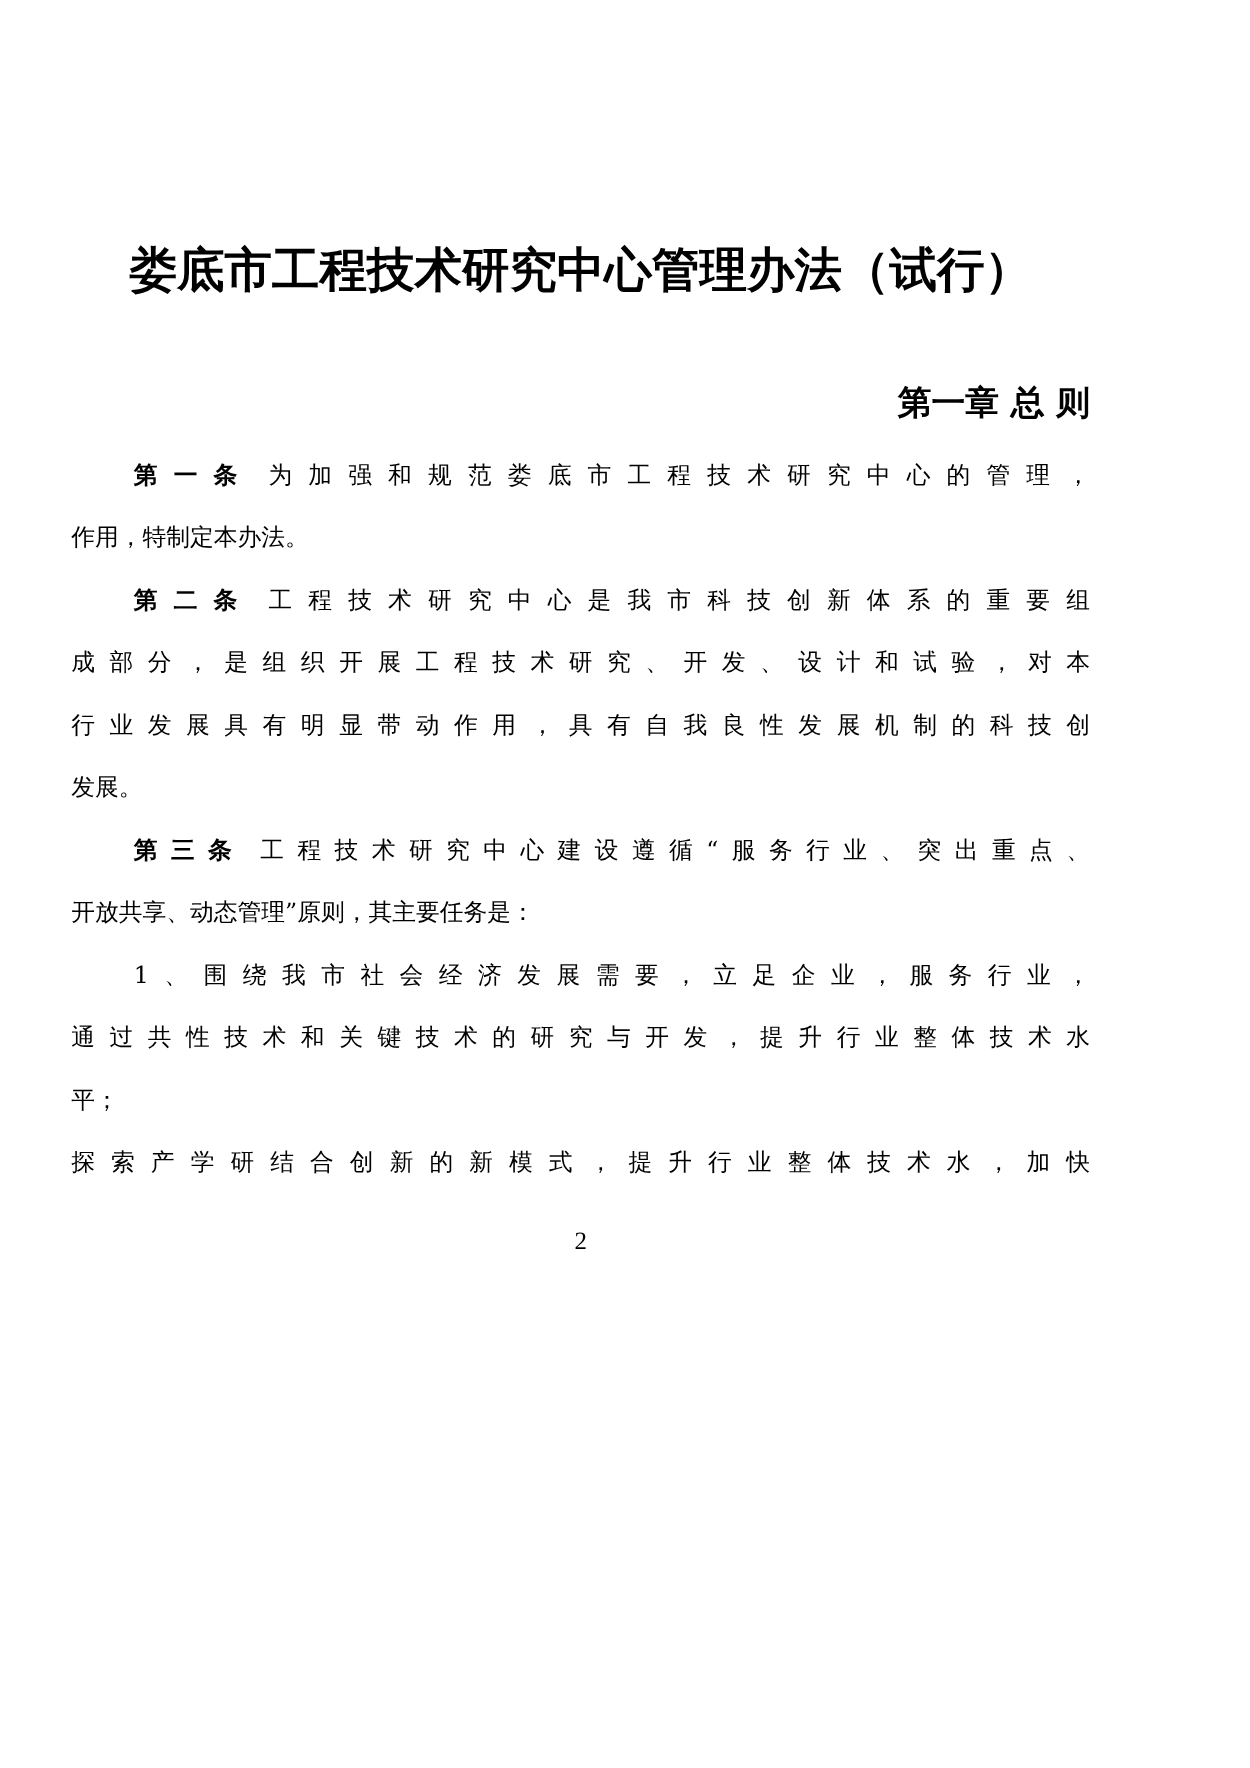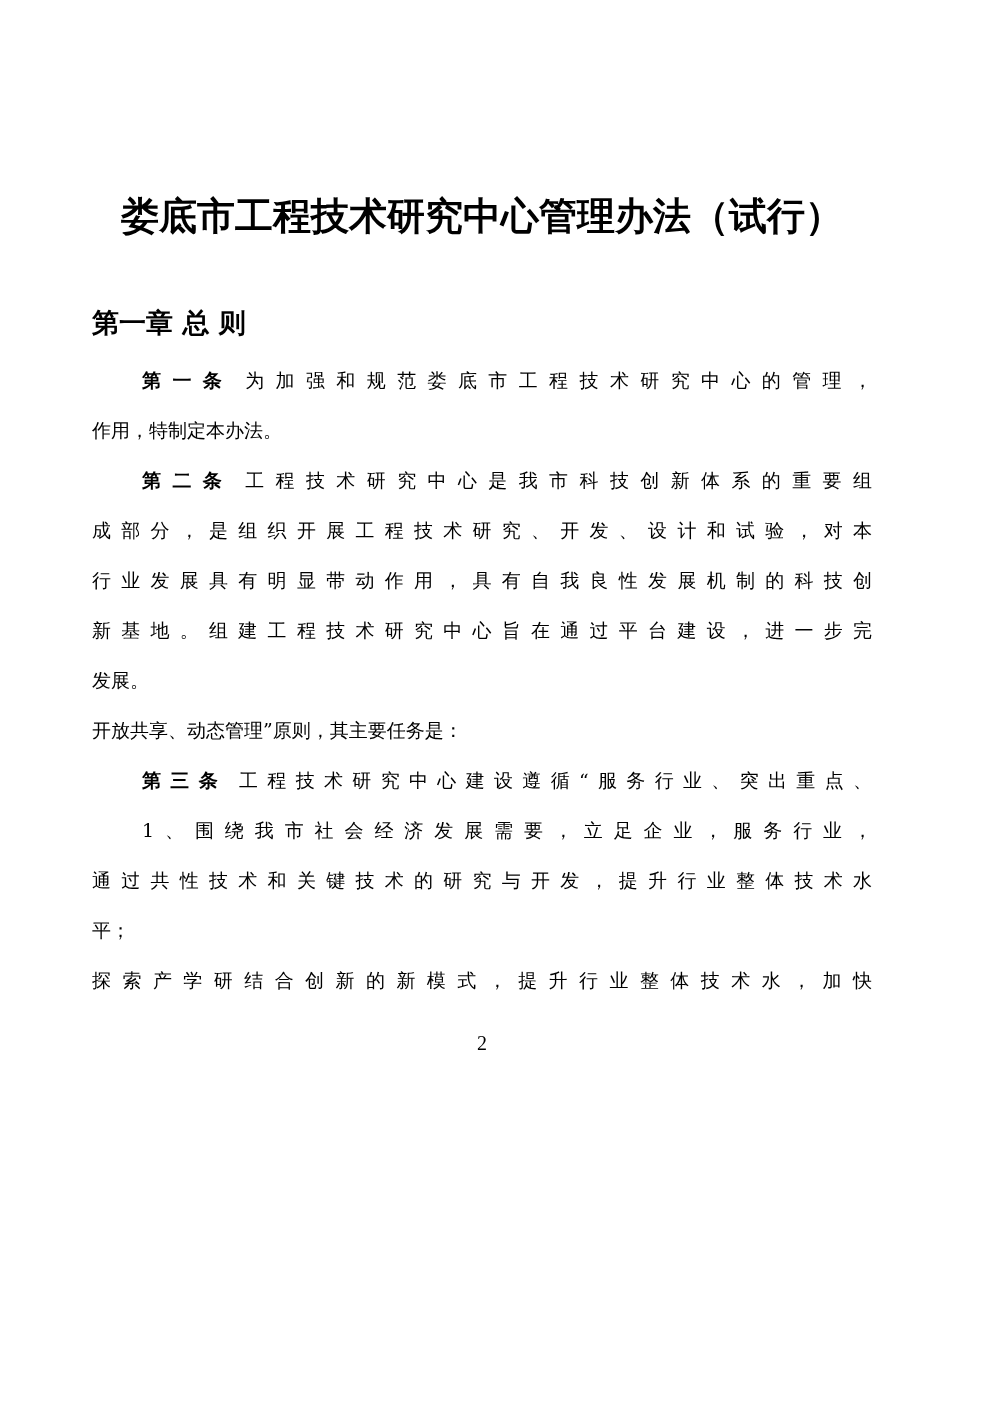--- a/index.html
+++ b/index.html
@@ -7,36 +7,36 @@
   body {
     width: 1000px; height: 1414px;
     font-family: "DejaVu Serif", serif;
     color: #000000;
     position: relative;
     overflow: hidden;
   }
   .page {
     width: 1000px; height: 1414px;
     background: #ffffff;
-    padding: 193px 128px 0 92px;
+    padding: 193px 128px 0 57px;
   }
   .doc-title {
     font-size: 38px;
     font-weight: bold;
     text-align: center;
     line-height: 46px;
     letter-spacing: 0px;
     font-family: "DejaVu Serif", serif;
     white-space: nowrap;
   }
   .chapter-heading {
     margin-top: 66px;
     font-size: 27px;
     font-weight: bold;
-    text-align: left;
+    text-align: right;
     line-height: 36px;
     font-family: "DejaVu Sans", sans-serif;
   }
   .body-text { margin-top: 14px; }
   .line {
     font-size: 19px;
     line-height: 50px;
     text-align: justify;
     text-align-last: justify;
   }
@@ -60,24 +60,23 @@
   <div class="doc-title">娄底市工程技术研究中心管理办法（试行）</div>
 
   <div class="chapter-heading">第一章 总 则</div>
 
   <div class="body-text">
     <p class="line indent"><span class="para-lead">第一条</span><span>为加强和规范娄底市工程技术研究中心的管理，</span></p>
     <p class="line last"><span class="para-lead"></span><span>作用，特制定本办法。</span></p>
     <p class="line indent"><span class="para-lead">第二条</span><span>工程技术研究中心是我市科技创新体系的重要组</span></p>
     <p class="line"><span class="para-lead"></span><span>成部分，是组织开展工程技术研究、开发、设计和试验，对本</span></p>
     <p class="line"><span class="para-lead"></span><span>行业发展具有明显带动作用，具有自我良性发展机制的科技创</span></p>
-    <p class="line"><span class="para-lead"></span><span>新基地。组建工程技术研究中心旨在通过平台建设，进一步完</span></p>
     <p class="line last"><span class="para-lead"></span><span>发展。</span></p>
+    <p class="line indent"><span class="para-lead">第三条</span><span>工程技术研究中心建设遵循“服务行业、突出重点、</span></p>
     <p class="line last"><span class="para-lead"></span><span>开放共享、动态管理”原则，其主要任务是：</span></p>
-    <p class="line indent"><span class="para-lead">第三条</span><span>工程技术研究中心建设遵循“服务行业、突出重点、</span></p>
     <p class="line indent"><span class="para-lead"></span><span>1、围绕我市社会经济发展需要，立足企业，服务行业，</span></p>
     <p class="line"><span class="para-lead"></span><span>通过共性技术和关键技术的研究与开发，提升行业整体技术水</span></p>
     <p class="line last"><span class="para-lead"></span><span>平；</span></p>
     <p class="line"><span class="para-lead"></span><span>探索产学研结合创新的新模式，提升行业整体技术水，加快</span></p>
   </div>
 
   <div class="page-number">2</div>
 
 </div>
 

